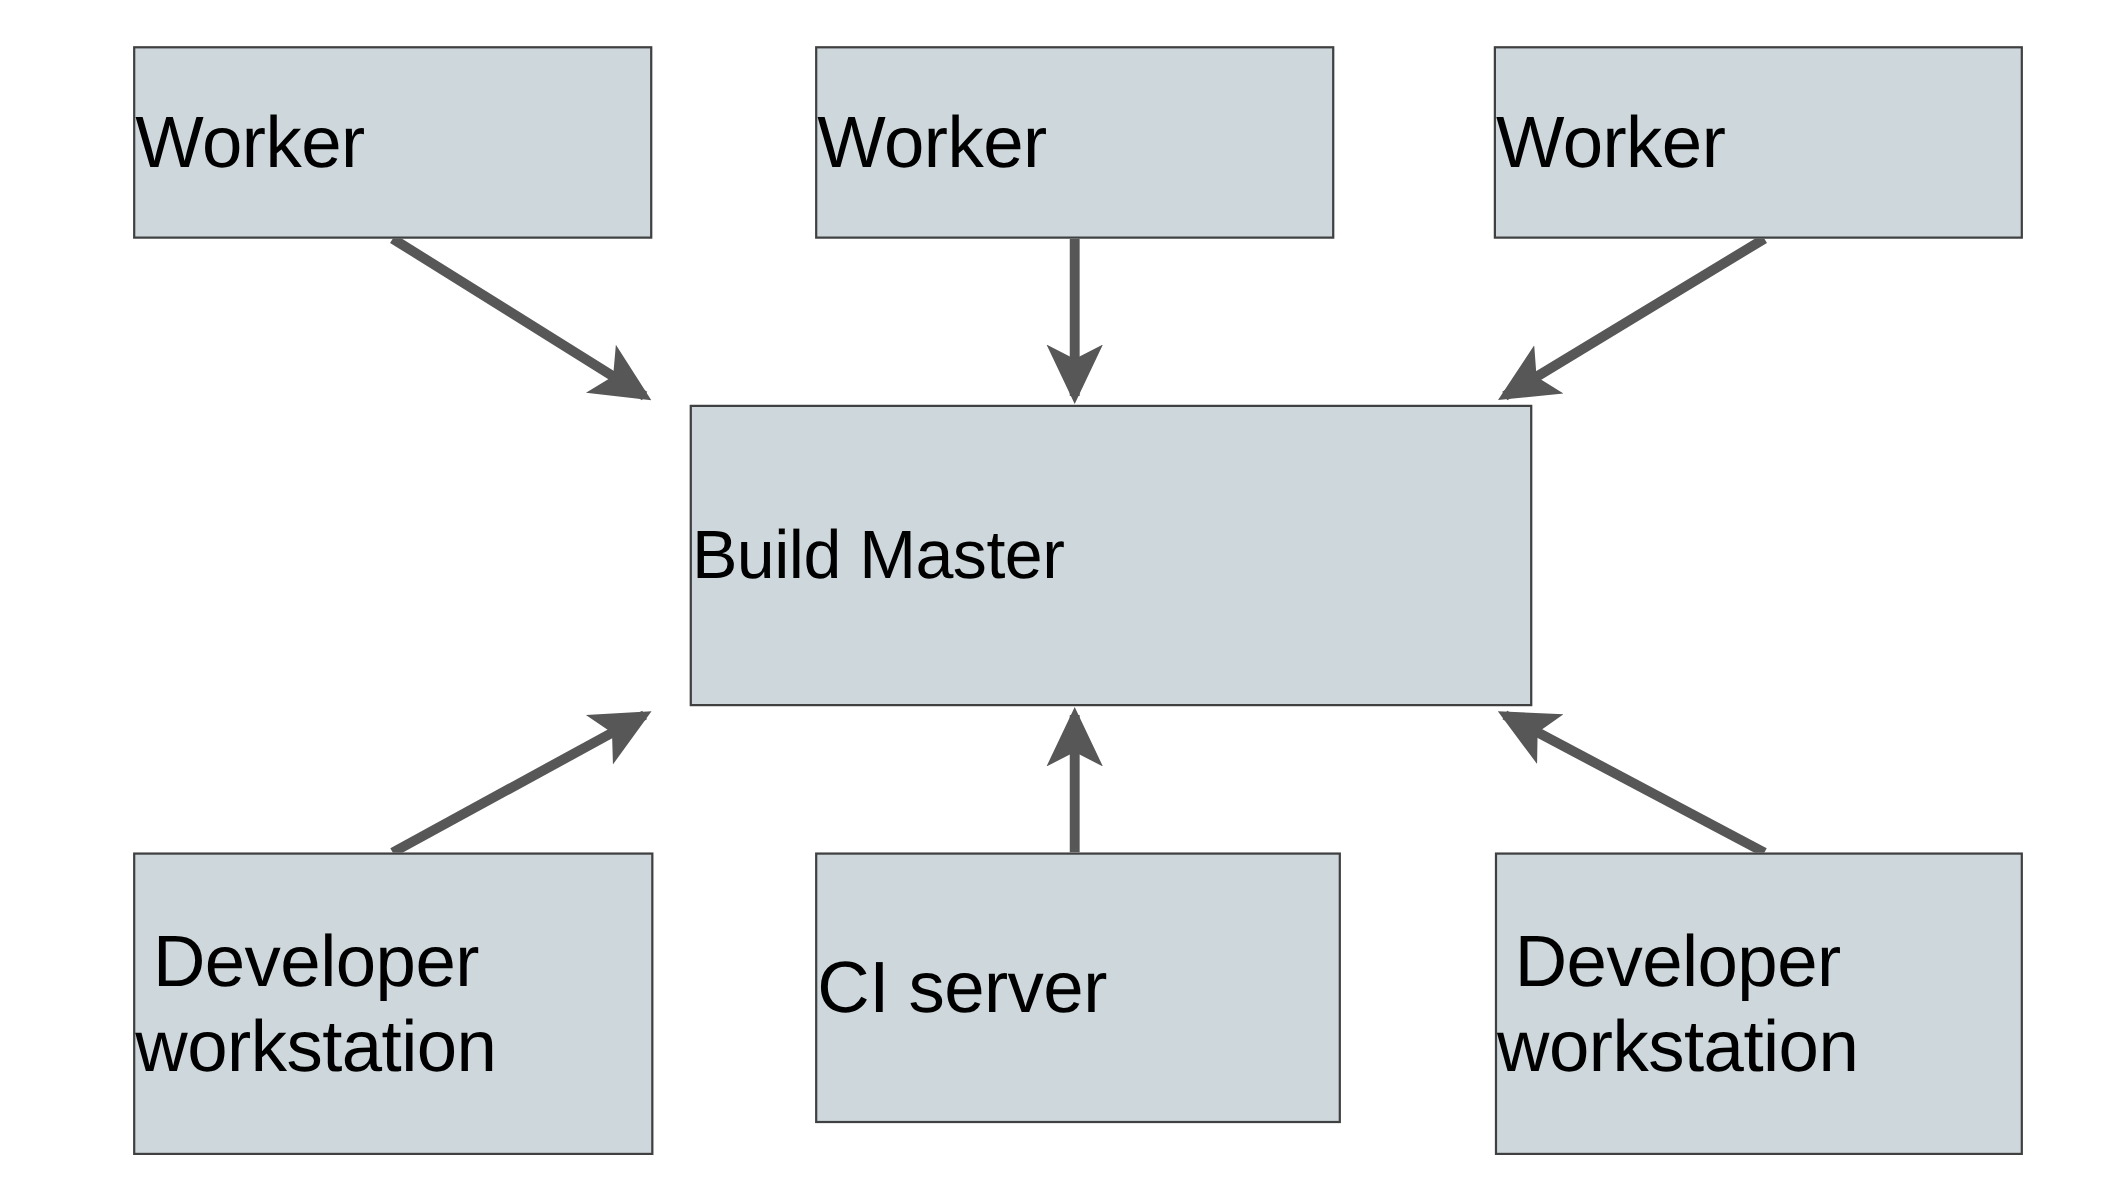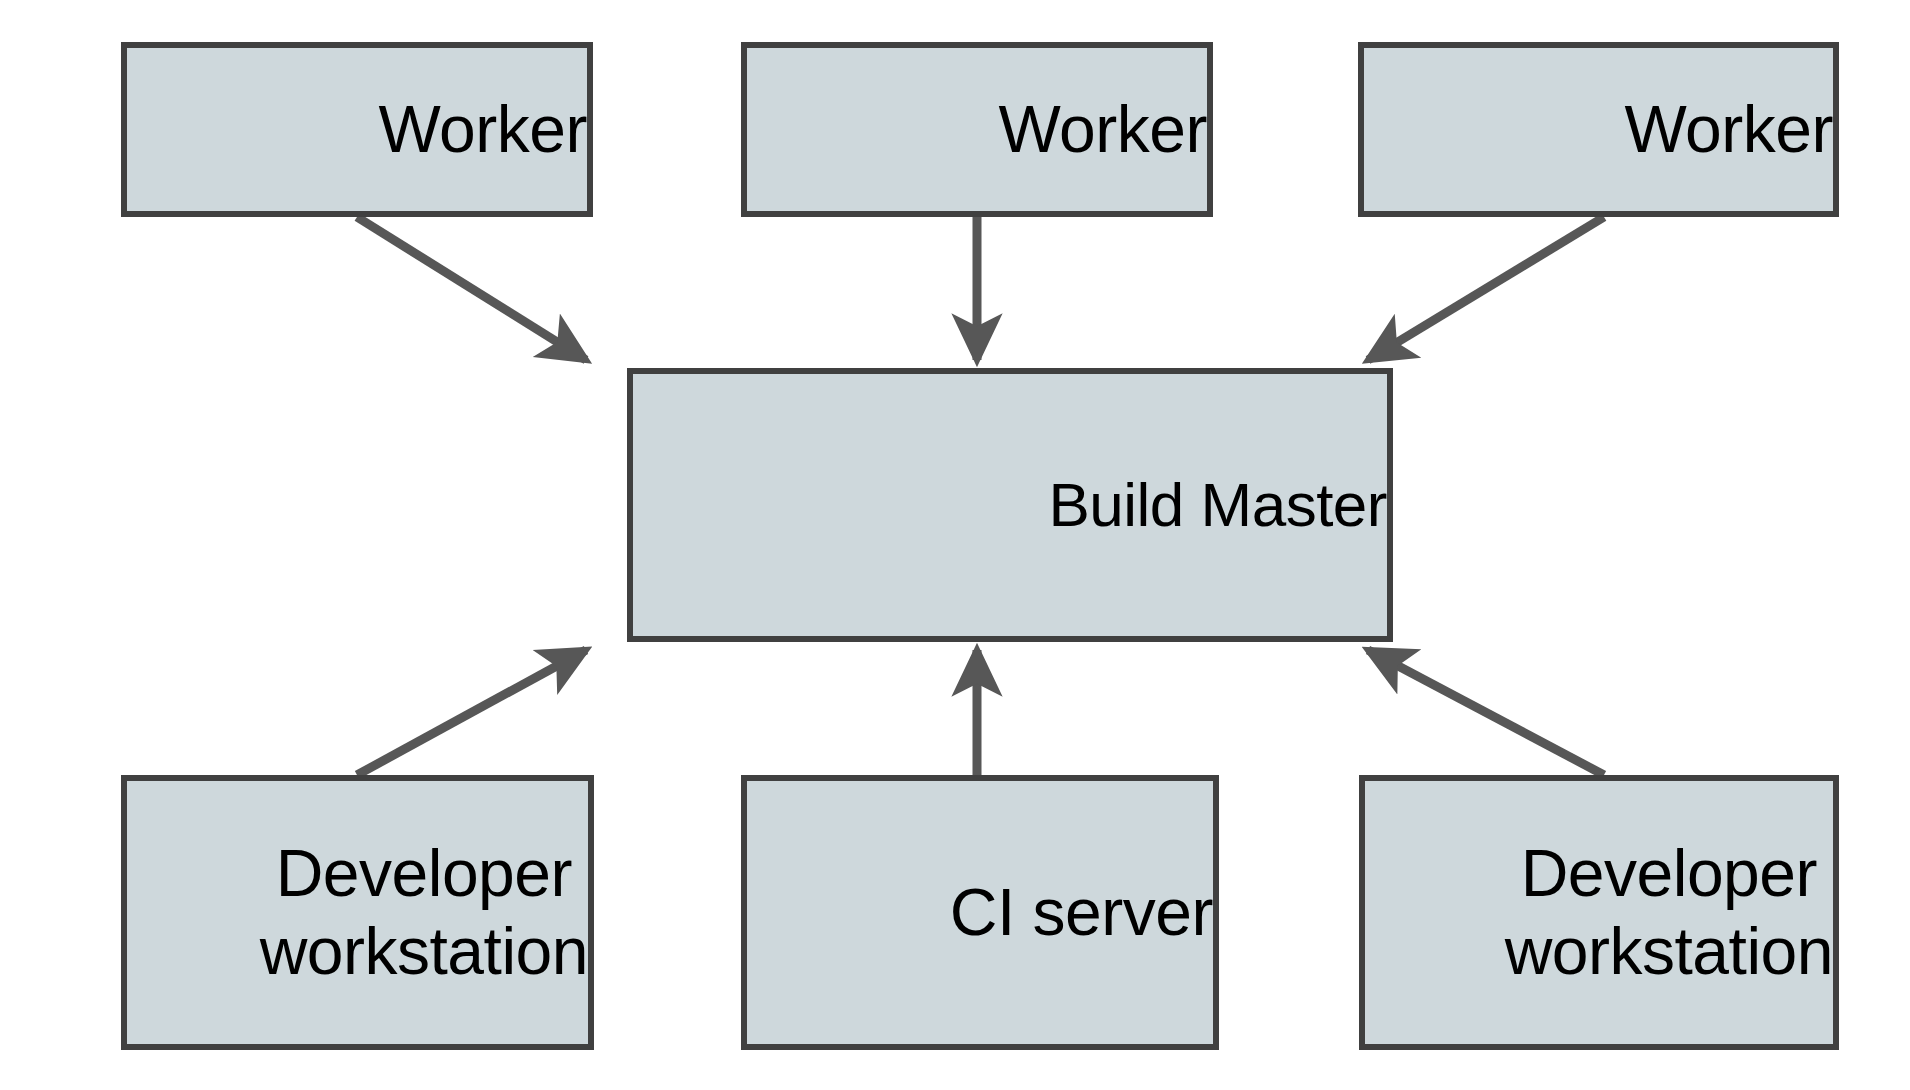--- a/index.html
+++ b/index.html
@@ -23,43 +23,43 @@
     position: absolute;
     left: 0;
     top: 0;
     width: 1910px;
     height: 1090px;
   }
   .node {
     position: absolute;
     box-sizing: border-box;
     background: #ced8dc;
-    border: 6px solid #404040;
+    border: 2px solid #404040;
     display: flex;
     align-items: center;
-    justify-content: flex-end;
+    justify-content: flex-start;
     text-align: center;
   }
   .node-label {
     color: #000000;
     font-family: "Liberation Sans", sans-serif;
     font-weight: 400;
     line-height: 1.18;
     letter-spacing: -0.5px;
     white-space: pre-line;
   }
   
   #node-worker-1 { left: 121px;  top: 42px;  width: 472px; height: 175px; }
   #node-worker-2 { left: 741px;  top: 42px;  width: 472px; height: 175px; }
   #node-worker-3 { left: 1358px; top: 42px;  width: 481px; height: 175px; }
   
   #node-build-master { left: 627px; top: 368px; width: 766px; height: 274px; }
   
   #node-dev-workstation-left  { left: 121px;  top: 775px; width: 473px; height: 275px; }
-  #node-ci-server             { left: 741px;  top: 775px; width: 478px; height: 275px; padding-left: 12px; }
+  #node-ci-server             { left: 741px;  top: 775px; width: 478px; height: 246px; }
   #node-dev-workstation-right { left: 1359px; top: 775px; width: 480px; height: 275px; }
 
   .label-xl { font-size: 66px; }
   .label-lg { font-size: 62px; }
 </style>
 </head>
 <body>
 
 <div id="diagram-canvas">
 

